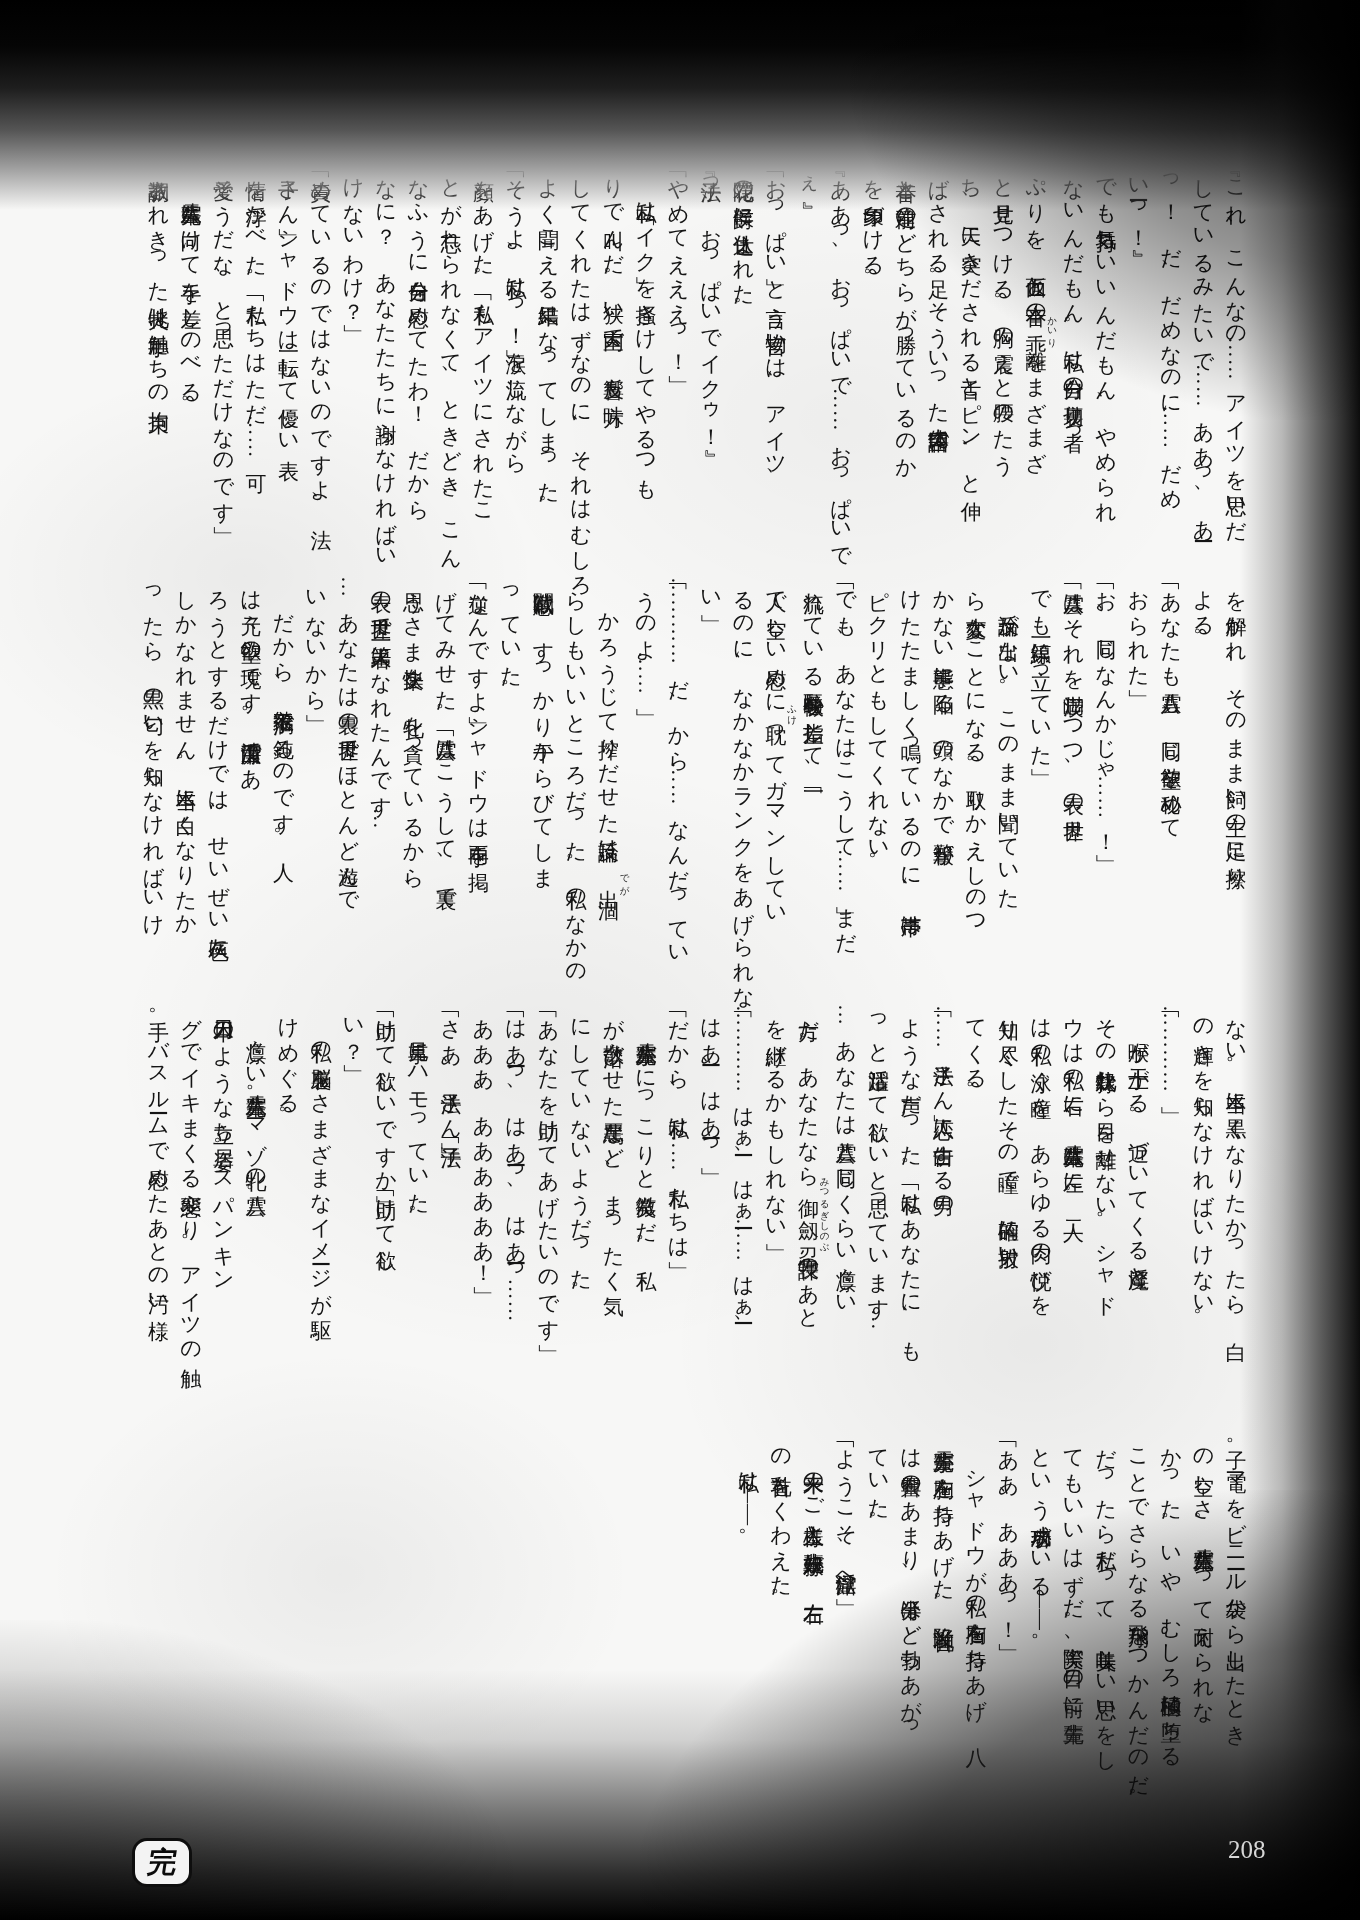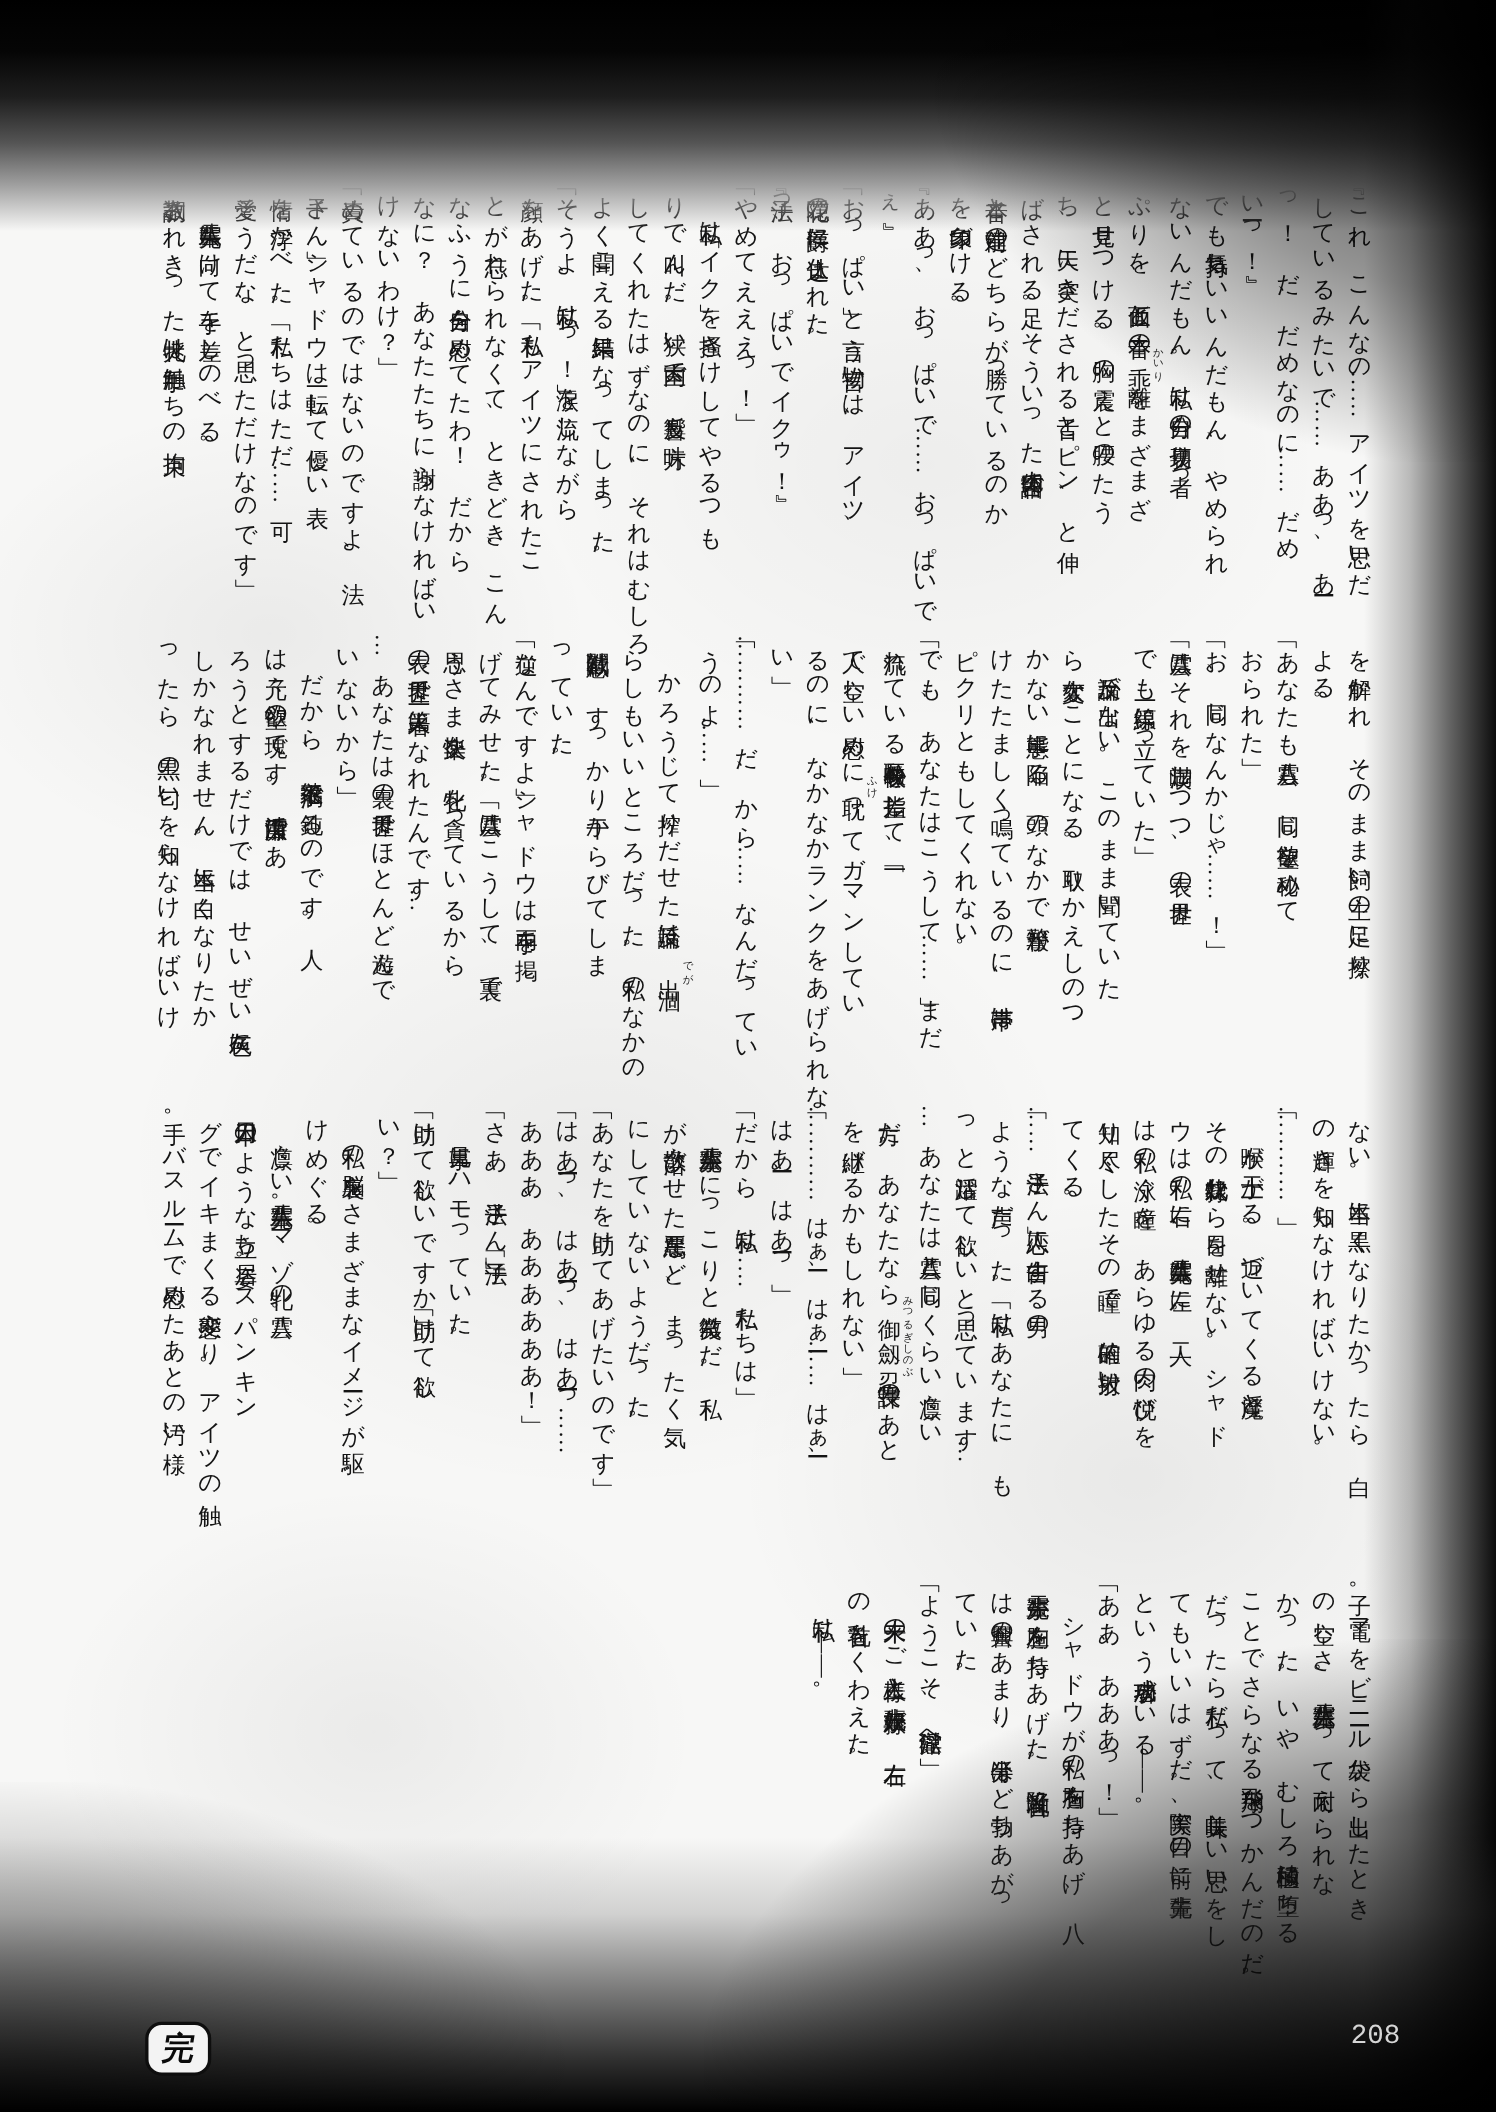--- a/index.html
+++ b/index.html
@@ -47,21 +47,21 @@
     position:absolute;left:132px;top:1838px;width:54px;height:43px;z-index:6;
     border:3px solid #0e0e0e;border-radius:15px;background:#f3f3f3;
     display:flex;align-items:center;justify-content:center;
   }
   .end-badge span{
     font-size:29px;font-weight:bold;color:#0a0a0a;
     transform:skewX(-9deg);font-family:"Liberation Serif","DejaVu Serif",serif;
   }
   .page-number{
     position:absolute;left:1228px;top:1836px;z-index:6;
-    color:#d6d6d6;font-family:Liberation Mono, monospace;font-size:25px;
+    color:#d6d6d6;font-family:Liberation Serif, serif;font-size:25px;
   }
 </style>
 </head>
 <body>
 
 <div class="page">
   <div class="texture"></div>
 
   <div class="band" id="band1">
       <p>『これ、こんなの……アイツを思いだ</p>

